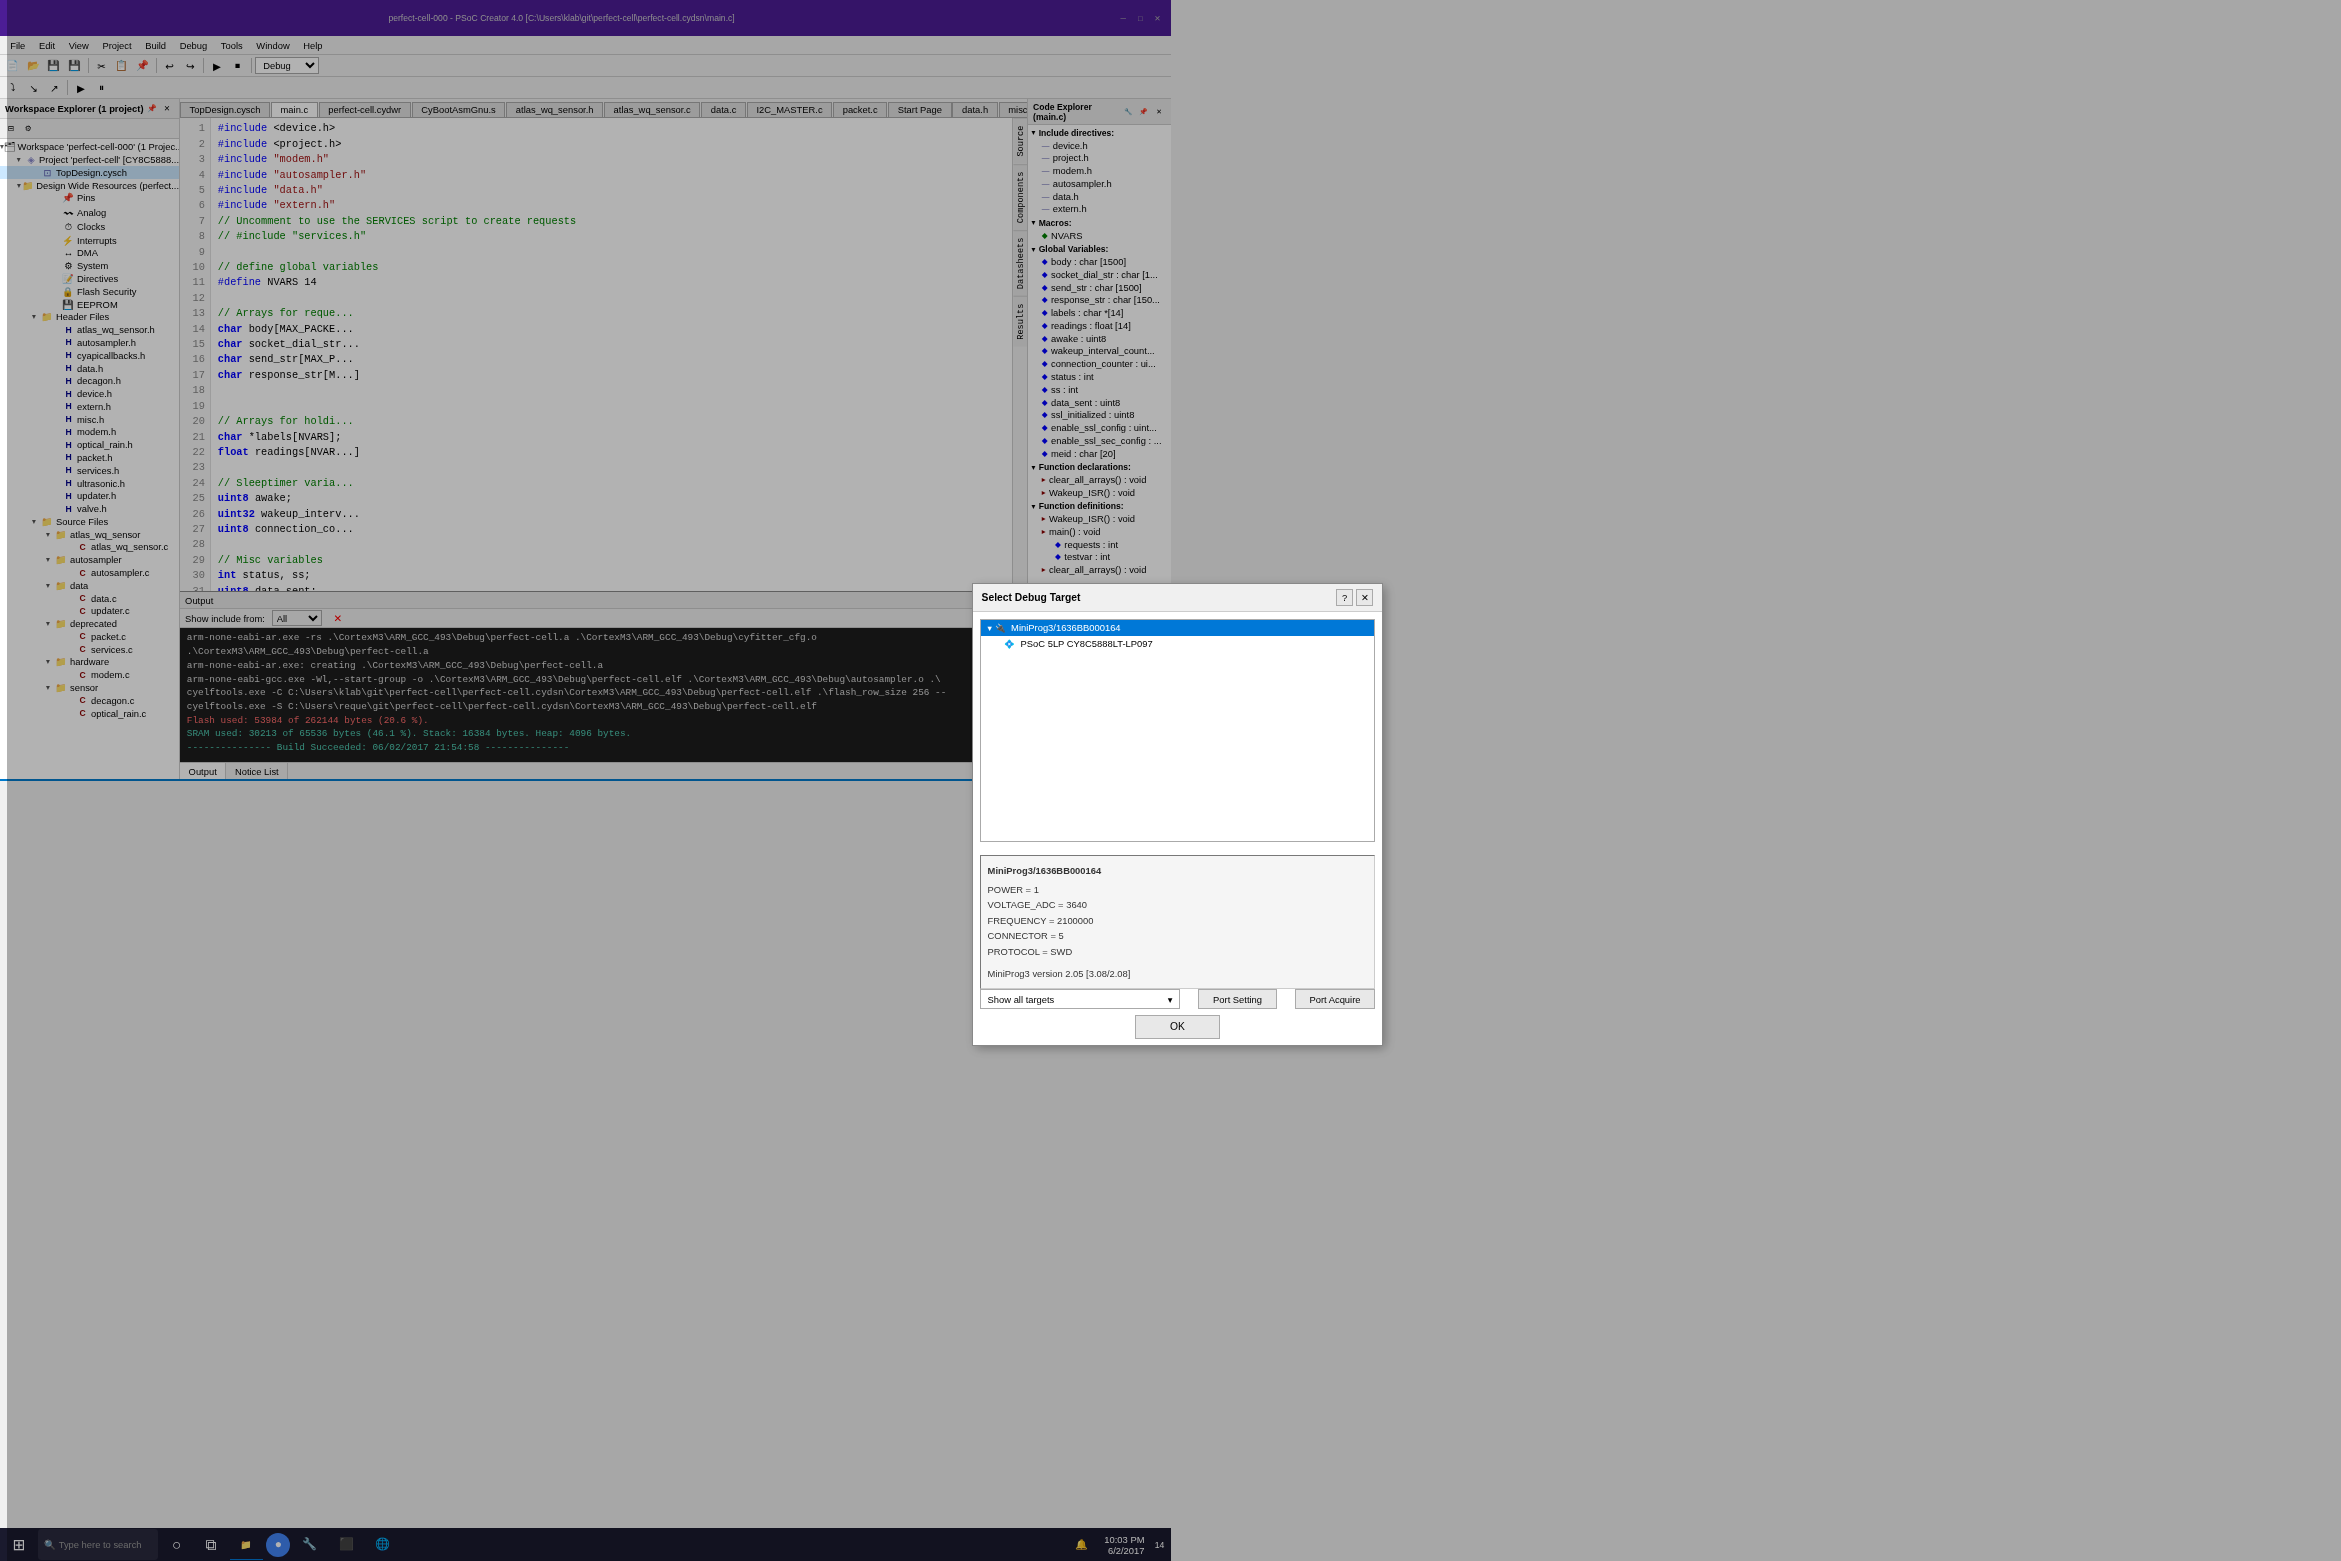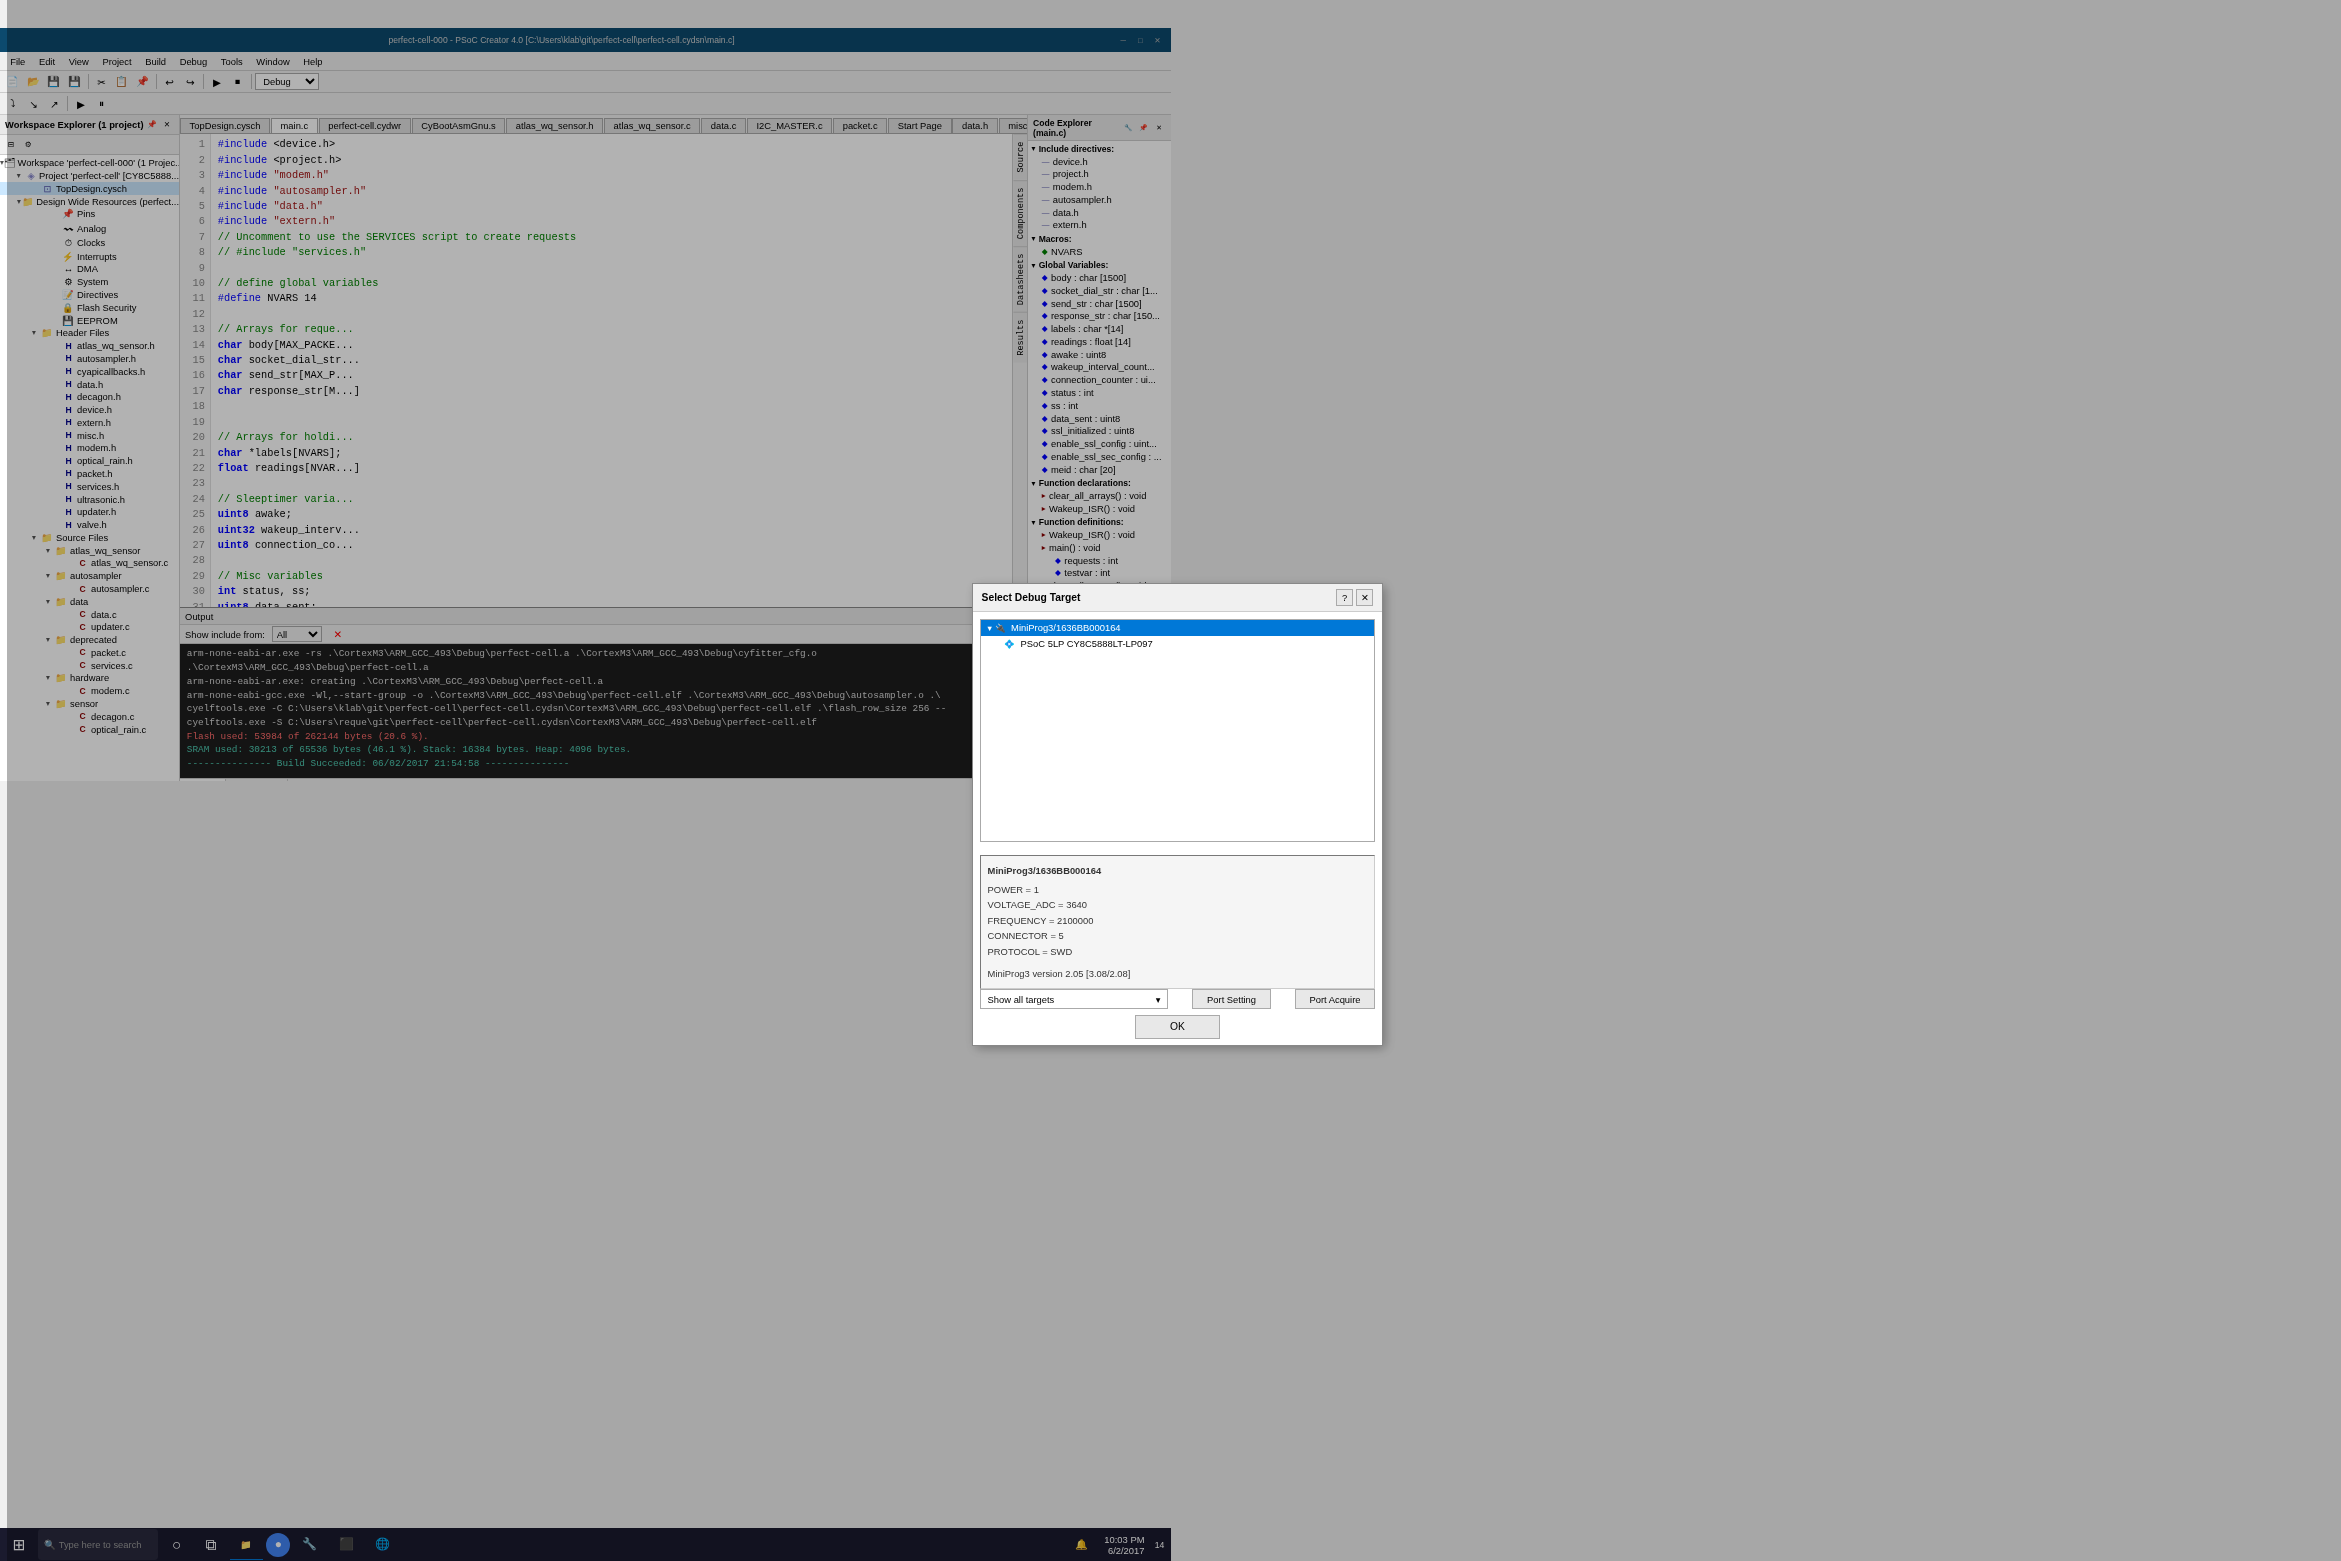--- a/index.html
+++ b/index.html
@@ -1,19 +1,19 @@
 <!DOCTYPE html>
 <html style="font-size:13.7px"><head>
   <meta charset="utf-8">
   <style>
     * { box-sizing: border-box; margin: 0; padding: 0; }
     body { font-family: 'Segoe UI', Tahoma, sans-serif; font-size: 9.4px; background: #f0f0f0; overflow: hidden; width: 1171px; height: 781px; }
     
     
-    #title-bar { background: #0c4a6e; color: #ccc; height: 24px; display: flex; align-items: center; justify-content: space-between; padding: 0 6.8px; font-size: 9.4px; margin-top: 28px; }
+    #title-bar { background: #4c1d95; color: #ccc; height: 36px; display: flex; align-items: center; justify-content: space-between; padding: 0 6.8px; font-size: 9.4px; }
     #title-bar .win-controls { display: flex; gap: 3.4px; }
     #title-bar .win-btn { width: 13.7px; height: 13.7px; display: flex; align-items: center; justify-content: center; cursor: pointer; font-size: 7.7px; color: #aaa; }
     
     
     #menu-bar { background: #f0f0f0; height: 19px; display: flex; align-items: center; padding: 0 3.4px; border-bottom: 0.9px solid #ccc; }
     #menu-bar .menu-item { padding: 1.7px 6.8px; font-size: 9.4px; cursor: pointer; }
     
     
     #toolbar1 { background: #f0f0f0; height: 22px; display: flex; align-items: center; padding: 0 3.4px; border-bottom: 0.9px solid #ccc; gap: 1.7px; }
     #toolbar2 { background: #f0f0f0; height: 22px; display: flex; align-items: center; padding: 0 3.4px; border-bottom: 0.9px solid #ccc; gap: 1.7px; }
@@ -84,21 +84,21 @@
     #dialog { background: white; border: 0.9px solid #888; box-shadow: 3.4px 3.4px 10.3px rgba(0,0,0,0.3); width: 411px; }
     #dialog-title-bar { background: #f0f0f0; padding: 5.1px 8.6px; font-size: 10.3px; font-weight: bold; display: flex; align-items: center; justify-content: space-between; border-bottom: 0.9px solid #ccc; }
     #dialog-title-controls { display: flex; gap: 3.4px; }
     .dialog-ctrl-btn { width: 17px; height: 17px; border: 0.9px solid #aaa; background: #e8e8e8; cursor: pointer; display: flex; align-items: center; justify-content: center; font-size: 9.4px; }
     #dialog-body { padding: 6.8px; }
     #target-list-area { border: 0.9px solid #aaa; background: white; height: 223px; overflow-y: auto; margin-bottom: 6.8px; }
     .target-row { display: flex; align-items: center; padding: 2.6px 6.8px; cursor: pointer; font-size: 9.4px; }
     .target-row.selected { background: #0078d7; color: white; }
     .target-row .expand-arrow { margin-right: 3.4px; font-size: 8.6px; }
     #target-info-panel { background: #f5f5f5; border: 0.9px inset #ccc; padding: 6.8px; font-size: 9.4px; color: #333; line-height: 15.4px; min-height: 103px; }
-    #dialog-footer-row1 { display: flex; align-items: center; gap: 24px; margin-bottom: 5.1px; }
+    #dialog-footer-row1 { display: flex; align-items: center; gap: 18px; margin-bottom: 5.1px; }
     #show-all-targets { flex: 1; height: 20.5px; font-size: 9.4px; border: 0.9px solid #aaa; background: white; cursor: pointer; display: flex; align-items: center; padding: 0 6.8px; }
     .dialog-btn { height: 20.5px; padding: 0 13.7px; font-size: 9.4px; border: 0.9px solid #aaa; background: #e8e8e8; cursor: pointer; }
     #dialog-footer-row2 { display: flex; justify-content: center; gap: 6.8px; }
     .ok-btn { height: 24px; padding: 0 34px; font-size: 10.3px; border: 0.9px solid #aaa; background: #e8e8e8; cursor: pointer; }
     
     
     #status-bar { background: #007acc; color: white; height: 19px; display: flex; align-items: center; justify-content: space-between; padding: 0 6.8px; font-size: 9.4px; }
     #status-bar .status-left { display: flex; align-items: center; gap: 13.7px; }
     #status-bar .status-right { display: flex; align-items: center; gap: 13.7px; }
     

